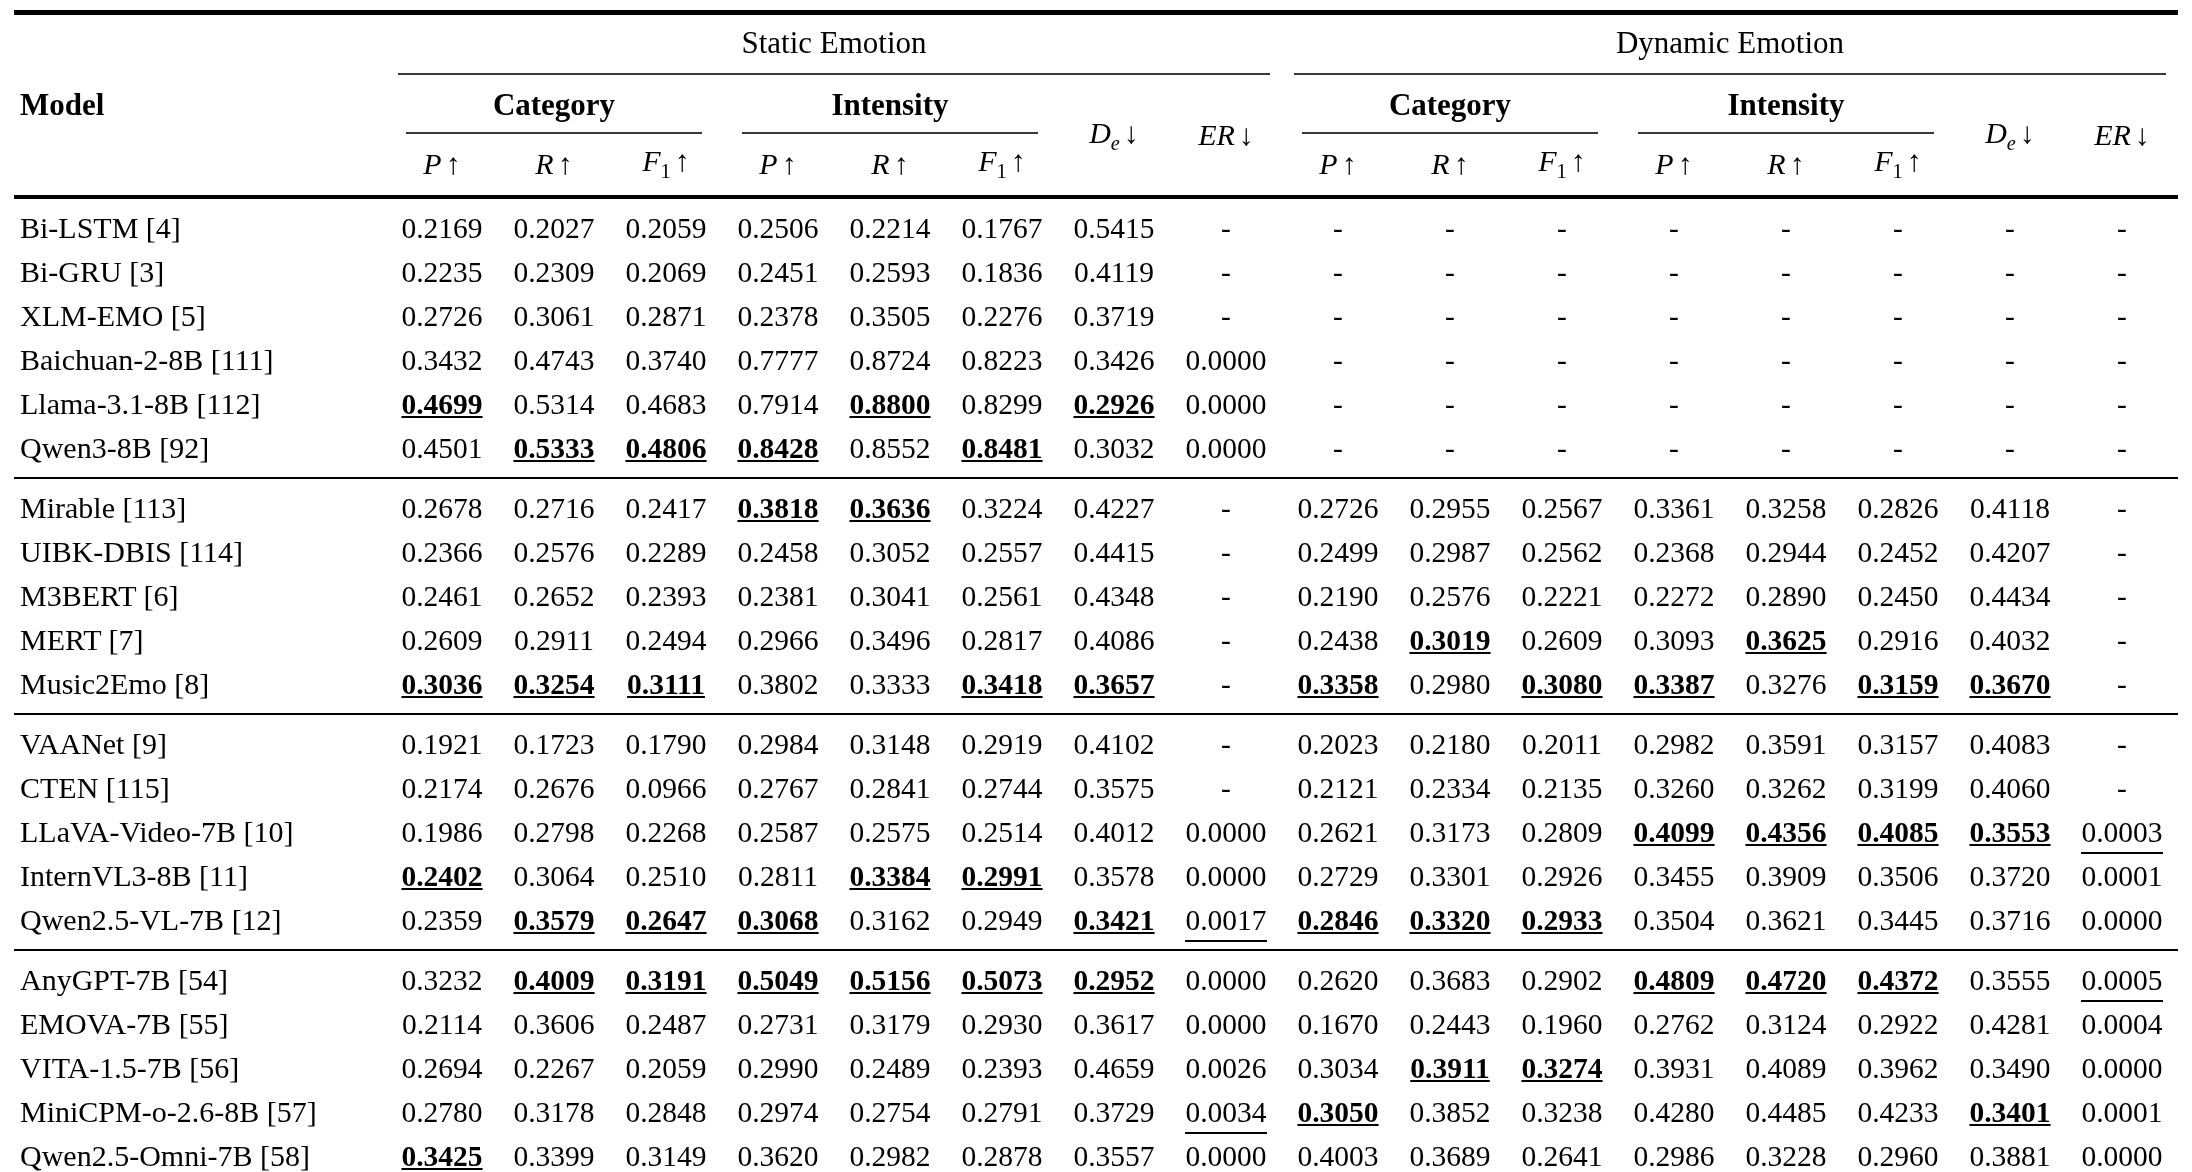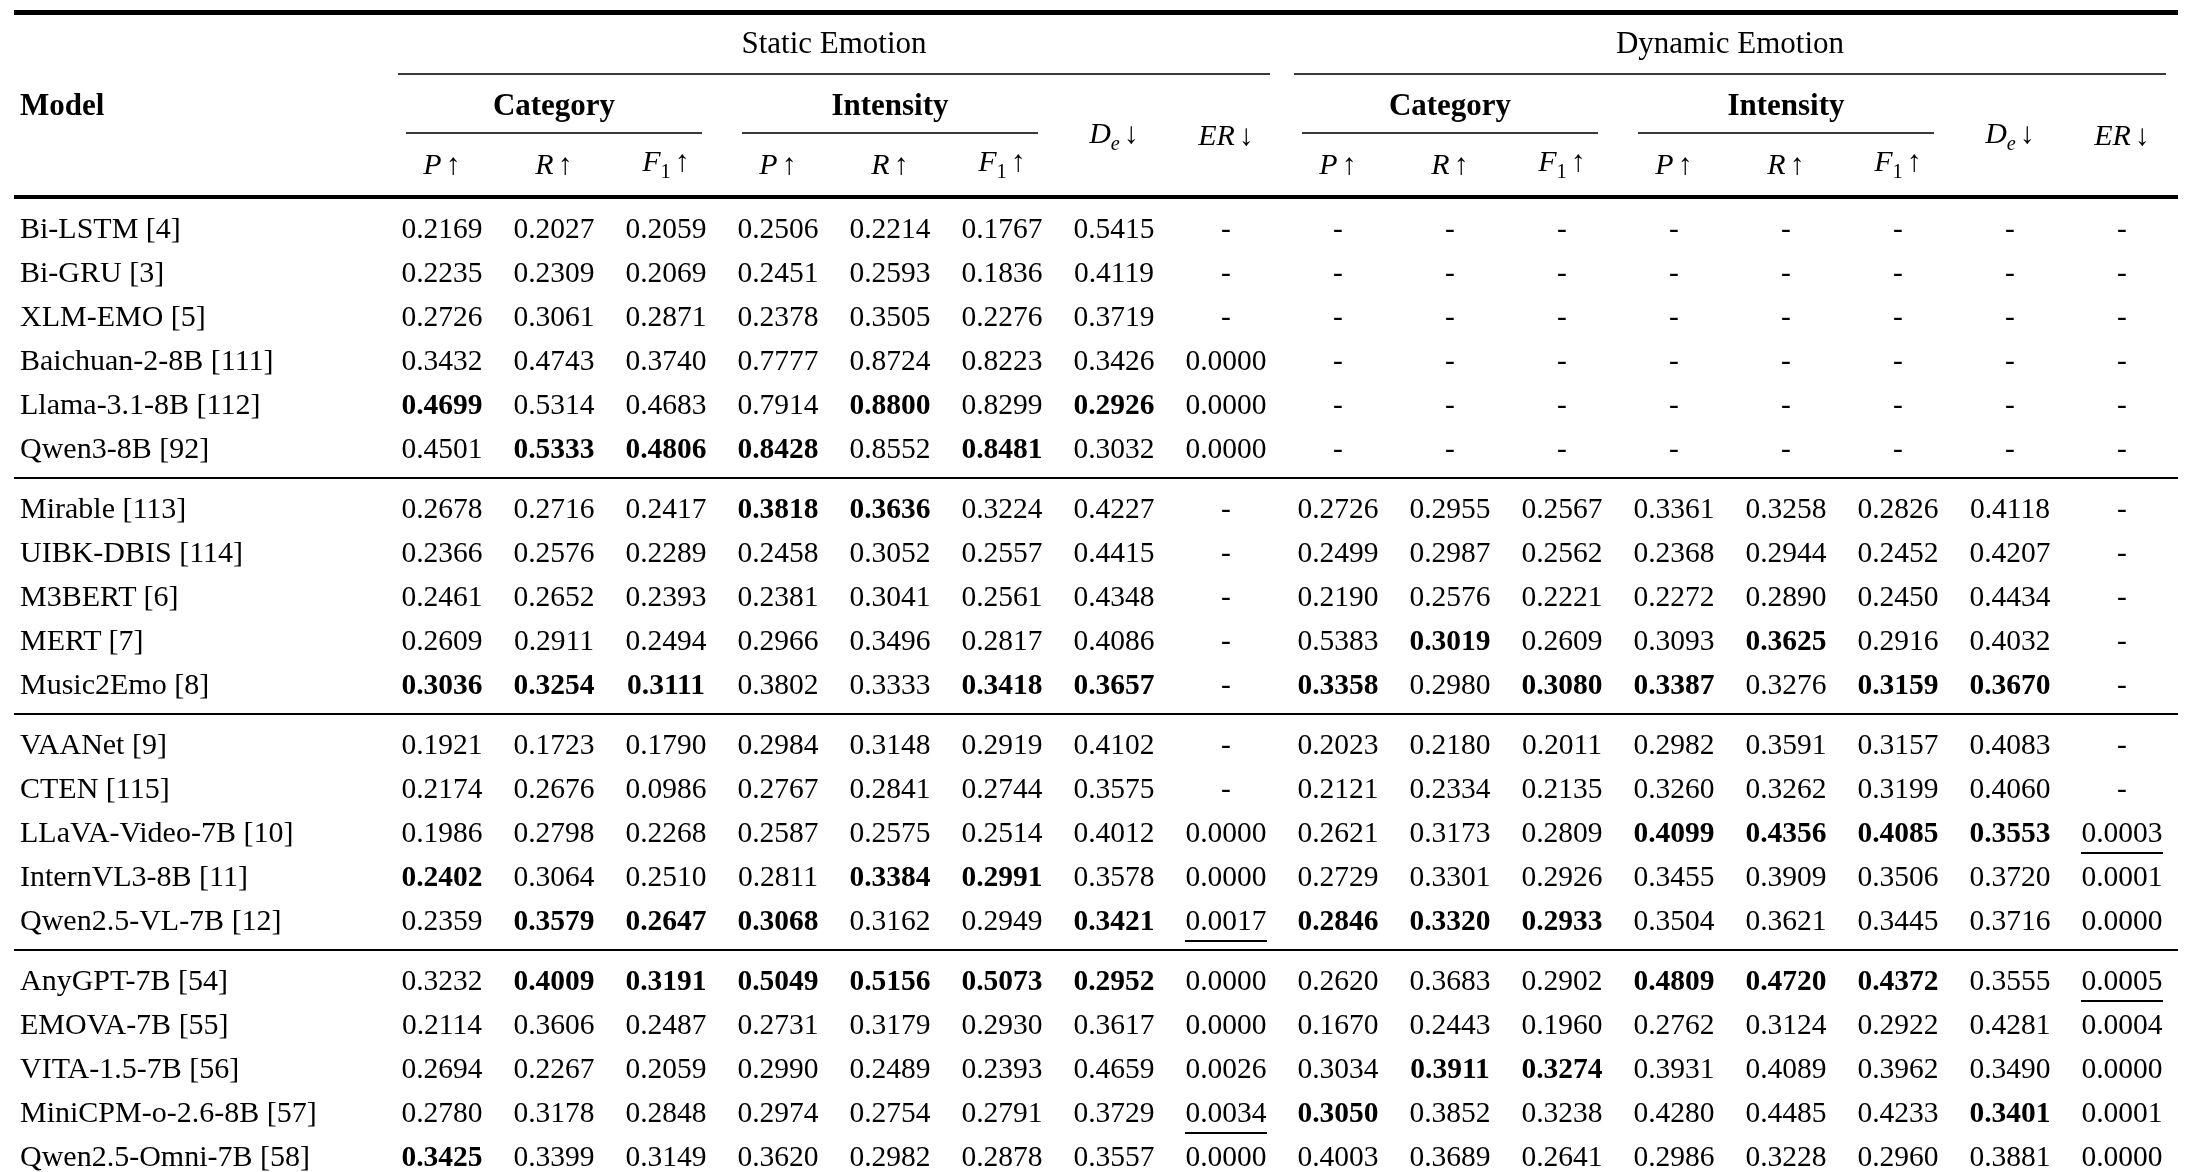--- a/index.html
+++ b/index.html
@@ -61,21 +61,21 @@
     overflow: hidden;
   }
   tbody td.model {
     text-align: left;
     font-size: 30px;
     padding-left: 6px;
   }
   tbody tr:first-child td { padding-top: 10px; }
   tbody tr:last-child td { padding-bottom: 10px; }
 
-  .bold { font-weight: bold; }
+  .bold { font-weight: bold; text-decoration: underline; }
   .ul { border-bottom: 2.5px solid #000; padding-bottom: 4px; }
 </style>
 </head>
 <body>
 
 <div class="page">
   <table class="results">
     <colgroup>
       <col class="col-model">
       <col class="col-num">
@@ -323,21 +323,21 @@
         <tr>
           <td class="model">MERT [7]</td>
           <td><span>0.2609</span></td>
           <td><span>0.2911</span></td>
           <td><span>0.2494</span></td>
           <td><span>0.2966</span></td>
           <td><span>0.3496</span></td>
           <td><span>0.2817</span></td>
           <td><span>0.4086</span></td>
           <td><span>-</span></td>
-          <td><span>0.5383</span></td>
+          <td><span>0.2438</span></td>
           <td><span class="bold">0.3019</span></td>
           <td><span>0.2609</span></td>
           <td><span>0.3093</span></td>
           <td><span class="bold">0.3625</span></td>
           <td><span>0.2916</span></td>
           <td><span>0.4032</span></td>
           <td><span>-</span></td>
         </tr>
         <tr>
           <td class="model">Music2Emo [8]</td>
@@ -376,21 +376,21 @@
           <td><span>0.2982</span></td>
           <td><span>0.3591</span></td>
           <td><span>0.3157</span></td>
           <td><span>0.4083</span></td>
           <td><span>-</span></td>
         </tr>
         <tr>
           <td class="model">CTEN [115]</td>
           <td><span>0.2174</span></td>
           <td><span>0.2676</span></td>
-          <td><span>0.0986</span></td>
+          <td><span>0.0966</span></td>
           <td><span>0.2767</span></td>
           <td><span>0.2841</span></td>
           <td><span>0.2744</span></td>
           <td><span>0.3575</span></td>
           <td><span>-</span></td>
           <td><span>0.2121</span></td>
           <td><span>0.2334</span></td>
           <td><span>0.2135</span></td>
           <td><span>0.3260</span></td>
           <td><span>0.3262</span></td>

